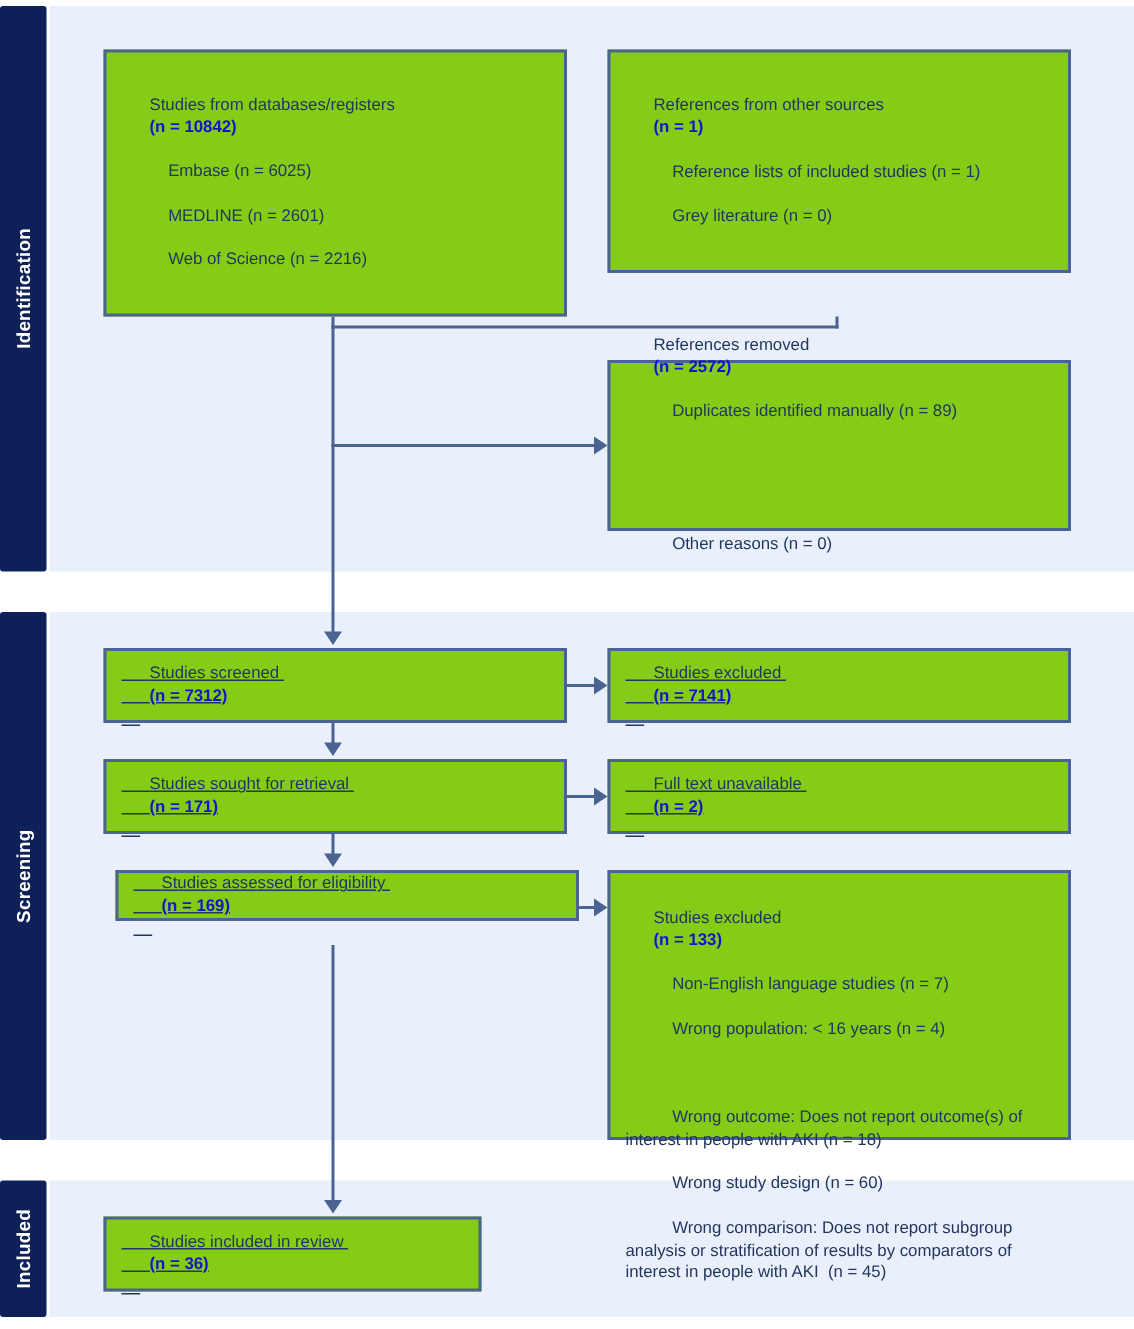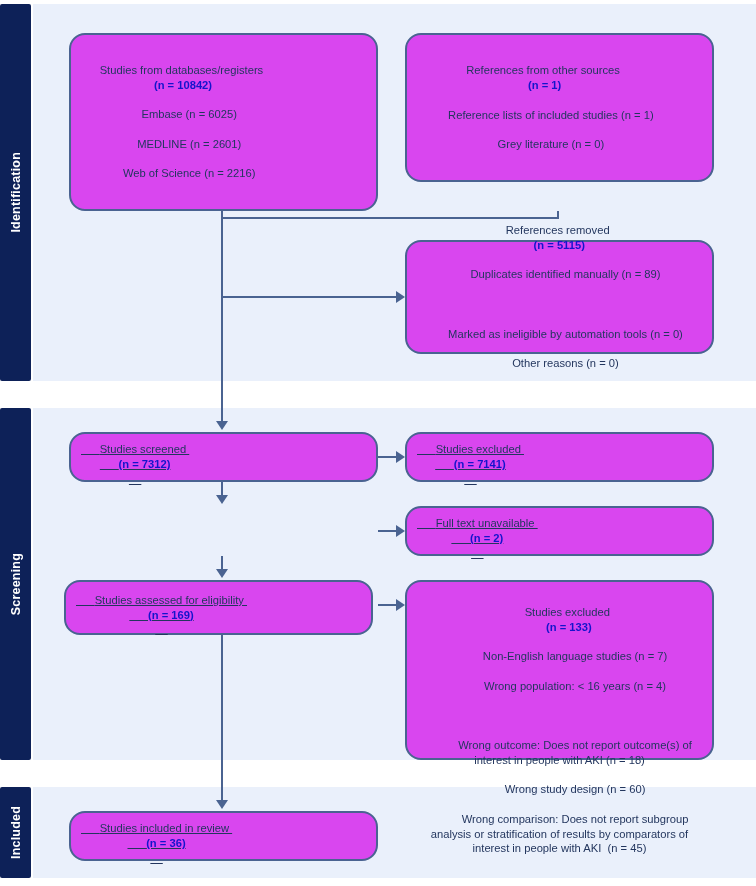--- a/index.html
+++ b/index.html
@@ -44,52 +44,51 @@
     transform: rotate(180deg);
     white-space: nowrap;
   }
   .stage-tab.t-identification { left: 0px; top: 4px;   width: 31px; height: 377px; }
   .stage-tab.t-screening      { left: 0px; top: 408px; width: 31px; height: 352px; }
   .stage-tab.t-included       { left: 0px; top: 787px; width: 31px; height: 91px;  }
 
   
   .fbox {
     position: absolute;
-    background: #d946ef;
+    background: #84cc16;
     border: 2px solid #4a6391;
-    border-radius: 16px;
+    border-radius: 0;
     display: flex;
     align-items: center;
     padding: 6px 10px;
-    text-align: center;
   }
   .fbox .txt {
     font-size: 11.2px;
     line-height: 1.32;
     color: #23365e;
     white-space: pre-wrap;
   }
   .fbox .txt.center-line { line-height: 1.3; text-decoration: underline; }
 
   b.nval { color: #1414cc; font-weight: bold; }
 
   
   #box-databases   { left: 69px;  top: 33px;  width: 309px; height: 178px; }
   #box-other-src   { left: 405px; top: 33px;  width: 309px; height: 149px; }
   #box-removed     { left: 405px; top: 240px; width: 309px; height: 114px; }
 
   #box-screened    { left: 69px;  top: 432px; width: 309px; height: 50px; }
   #box-excluded1   { left: 405px; top: 432px; width: 309px; height: 50px; }
   #box-sought      { left: 69px;  top: 506px; width: 309px; height: 50px; }
   #box-fulltext    { left: 405px; top: 506px; width: 309px; height: 50px; }
-  #box-assessed    { left: 64px;  top: 580px; width: 309px; height: 55px; }
+  #box-assessed    { left: 77px;  top: 580px; width: 309px; height: 34px; }
   #box-excluded2   { left: 405px; top: 580px; width: 309px; height: 180px;
                      align-items: flex-start; padding-top: 8px; }
 
-  #box-included    { left: 69px;  top: 811px; width: 309px; height: 50px; }
+  #box-included    { left: 69px;  top: 811px; width: 252px; height: 50px; }
 
   
   .conn {
     position: absolute;
     background: #4a6391;
   }
   .conn.v { width: 2px; }
   .conn.h { height: 2px; }
 
   .arrowhead {
@@ -171,42 +170,48 @@
       <span>References from other sources </span>
       <b class="nval">(n = 1)</b><br>
       &nbsp;&nbsp;&nbsp;&nbsp;<span>Reference lists of included studies (n = 1)</span><br>
       &nbsp;&nbsp;&nbsp;&nbsp;<span>Grey literature (n = 0)</span>
     </div>
   </div>
 
   <div class="fbox" id="box-removed">
     <div class="txt">
       <span>References removed </span>
-      <b class="nval">(n = 5115)</b><br>
+      <b class="nval">(n = 2572)</b><br>
       &nbsp;&nbsp;&nbsp;&nbsp;<span>Duplicates identified manually (n = 89)</span><br>
       &nbsp;&nbsp;&nbsp;&nbsp;<br>
-      &nbsp;&nbsp;&nbsp;&nbsp;<span>Marked as ineligible by automation tools (n = 0)</span><br>
+      &nbsp;&nbsp;&nbsp;&nbsp;<br>
       &nbsp;&nbsp;&nbsp;&nbsp;<span>Other reasons (n = 0)</span>
     </div>
   </div>
 
   <div class="fbox" id="box-screened">
     <div class="txt center-line">
       <span>Studies screened </span>
       <b class="nval">(n = 7312)</b>
     </div>
   </div>
 
   <div class="fbox" id="box-excluded1">
     <div class="txt center-line">
       <span>Studies excluded </span>
       <b class="nval">(n = 7141)</b>
     </div>
   </div>
 
+  <div class="fbox" id="box-sought">
+    <div class="txt center-line">
+      <span>Studies sought for retrieval </span>
+      <b class="nval">(n = 171)</b>
+    </div>
+  </div>
 
   <div class="fbox" id="box-fulltext">
     <div class="txt center-line">
       <span>Full text unavailable </span>
       <b class="nval">(n = 2)</b>
     </div>
   </div>
 
   <div class="fbox" id="box-assessed">
     <div class="txt center-line">

